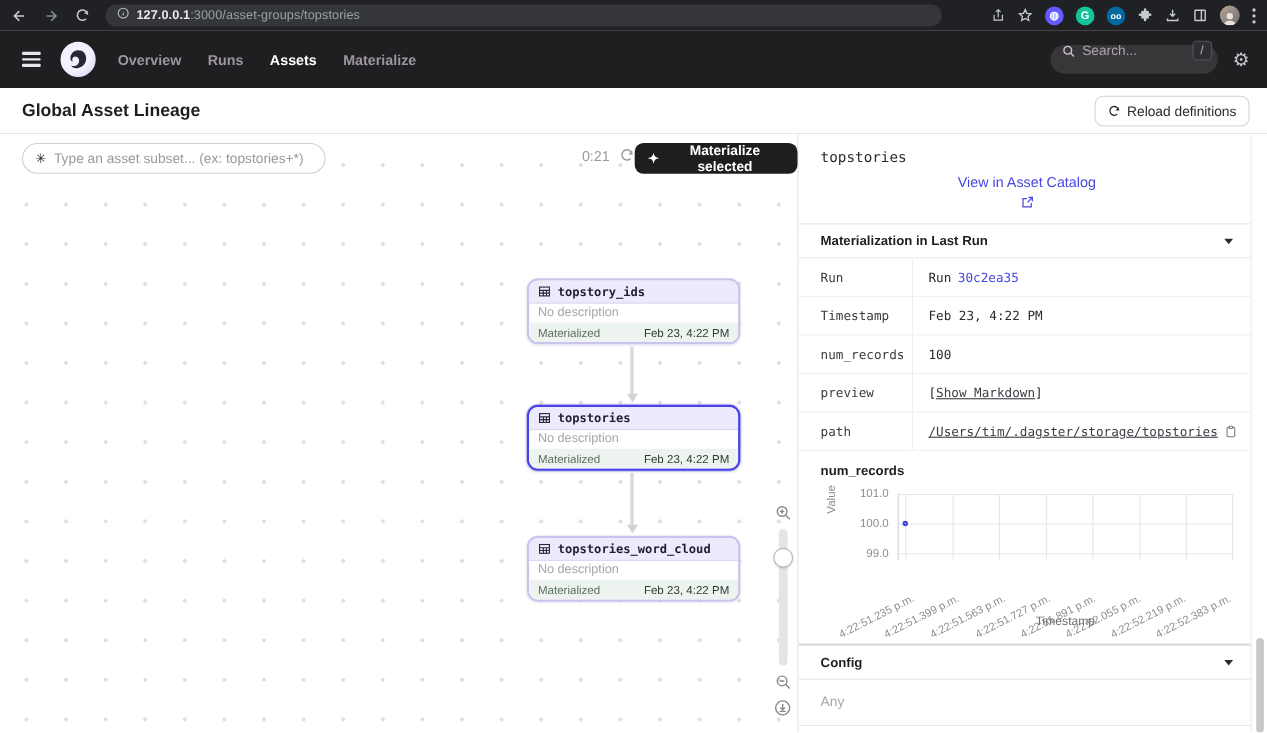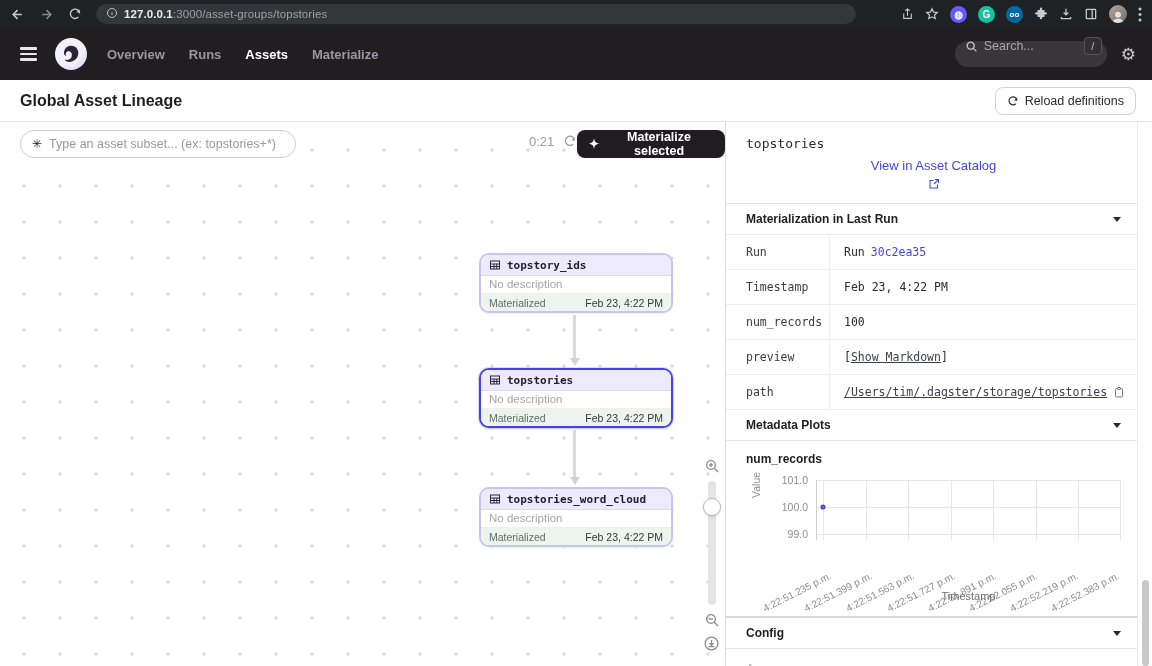--- a/index.html
+++ b/index.html
@@ -386,24 +386,20 @@
             <span class="copyic">
                 <svg width="12" height="13" viewBox="0 0 24 24" fill="none" stroke="currentColor" stroke-width="2">
                   <rect x="5" y="4" width="14" height="17" rx="2"></rect>
                   <rect x="9" y="2" width="6" height="4" rx="1" fill="#fff"></rect>
                 </svg>
               </span>
             </span>
         </div>
       </div>
 
-      <div class="sec-h">
-        <span>Metadata Plots</span>
-        <span class="caret"></span>
-      </div>
 
       <div class="plot-title">num_records</div>
 
       <div class="chart">
         <span class="ylab">Value</span>
         <span class="ytick" style="top:4px">101.0</span>
         <span class="ytick" style="top:31px">100.0</span>
         <span class="ytick" style="top:58px">99.0</span>
         <div class="plot">
           <div class="hline" style="top:0"></div>

